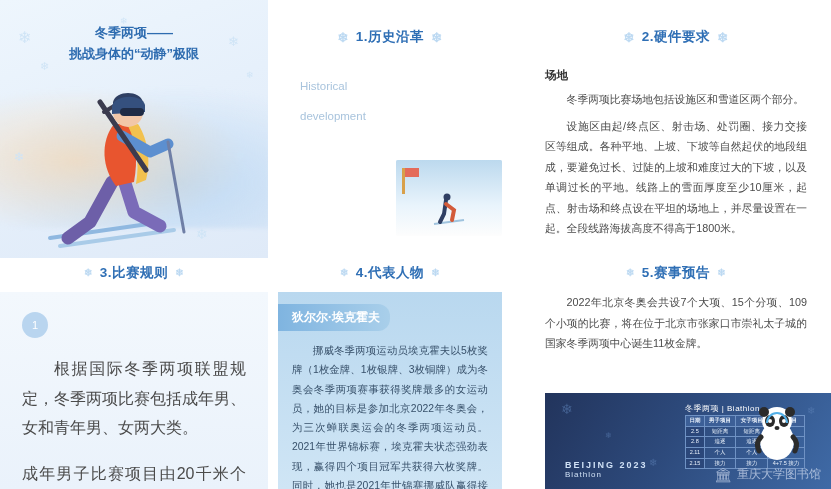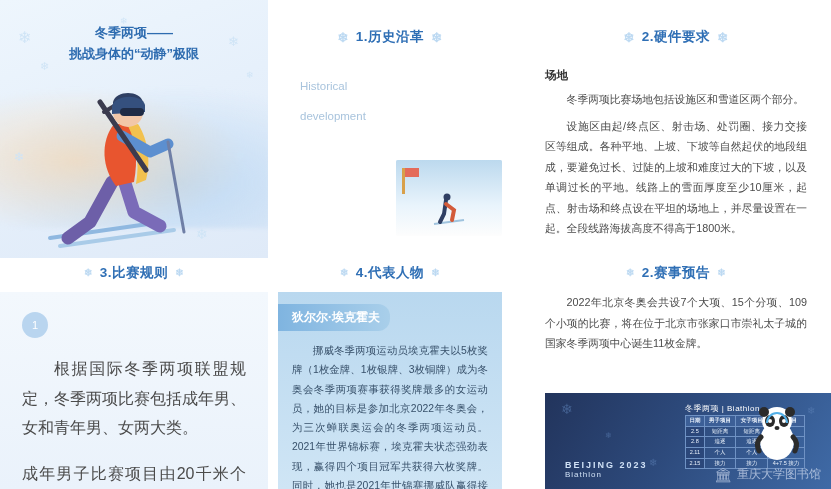--- a/index.html
+++ b/index.html
@@ -259,21 +259,21 @@
     <span>3.比赛规则</span>
     <span class="snow sm">❄</span>
   </div>
   <div class="col h4 sec-head">
     <span class="snow sm">❄</span>
     <span>4.代表人物</span>
     <span class="snow sm">❄</span>
   </div>
   <div class="col h5 sec-head">
     <span class="snow sm">❄</span>
-    <span>2.赛事预告</span>
+    <span>5.赛事预告</span>
     <span class="snow sm">❄</span>
   </div>
 
   <div class="col p3">
     <div class="badge">1</div>
     <p class="ind">根据国际冬季两项联盟规定，冬季两项比赛包括成年男、女和青年男、女两大类。</p>
     <p>成年男子比赛项目由20千米个人、12.5千米追逐、10千米短距离、30千米集体出发、4x7.5千米接力以及团体6个小项组成。</p>
     <p>成年女子比赛项目为15千米个人，10千米追</p>
   </div>
 

